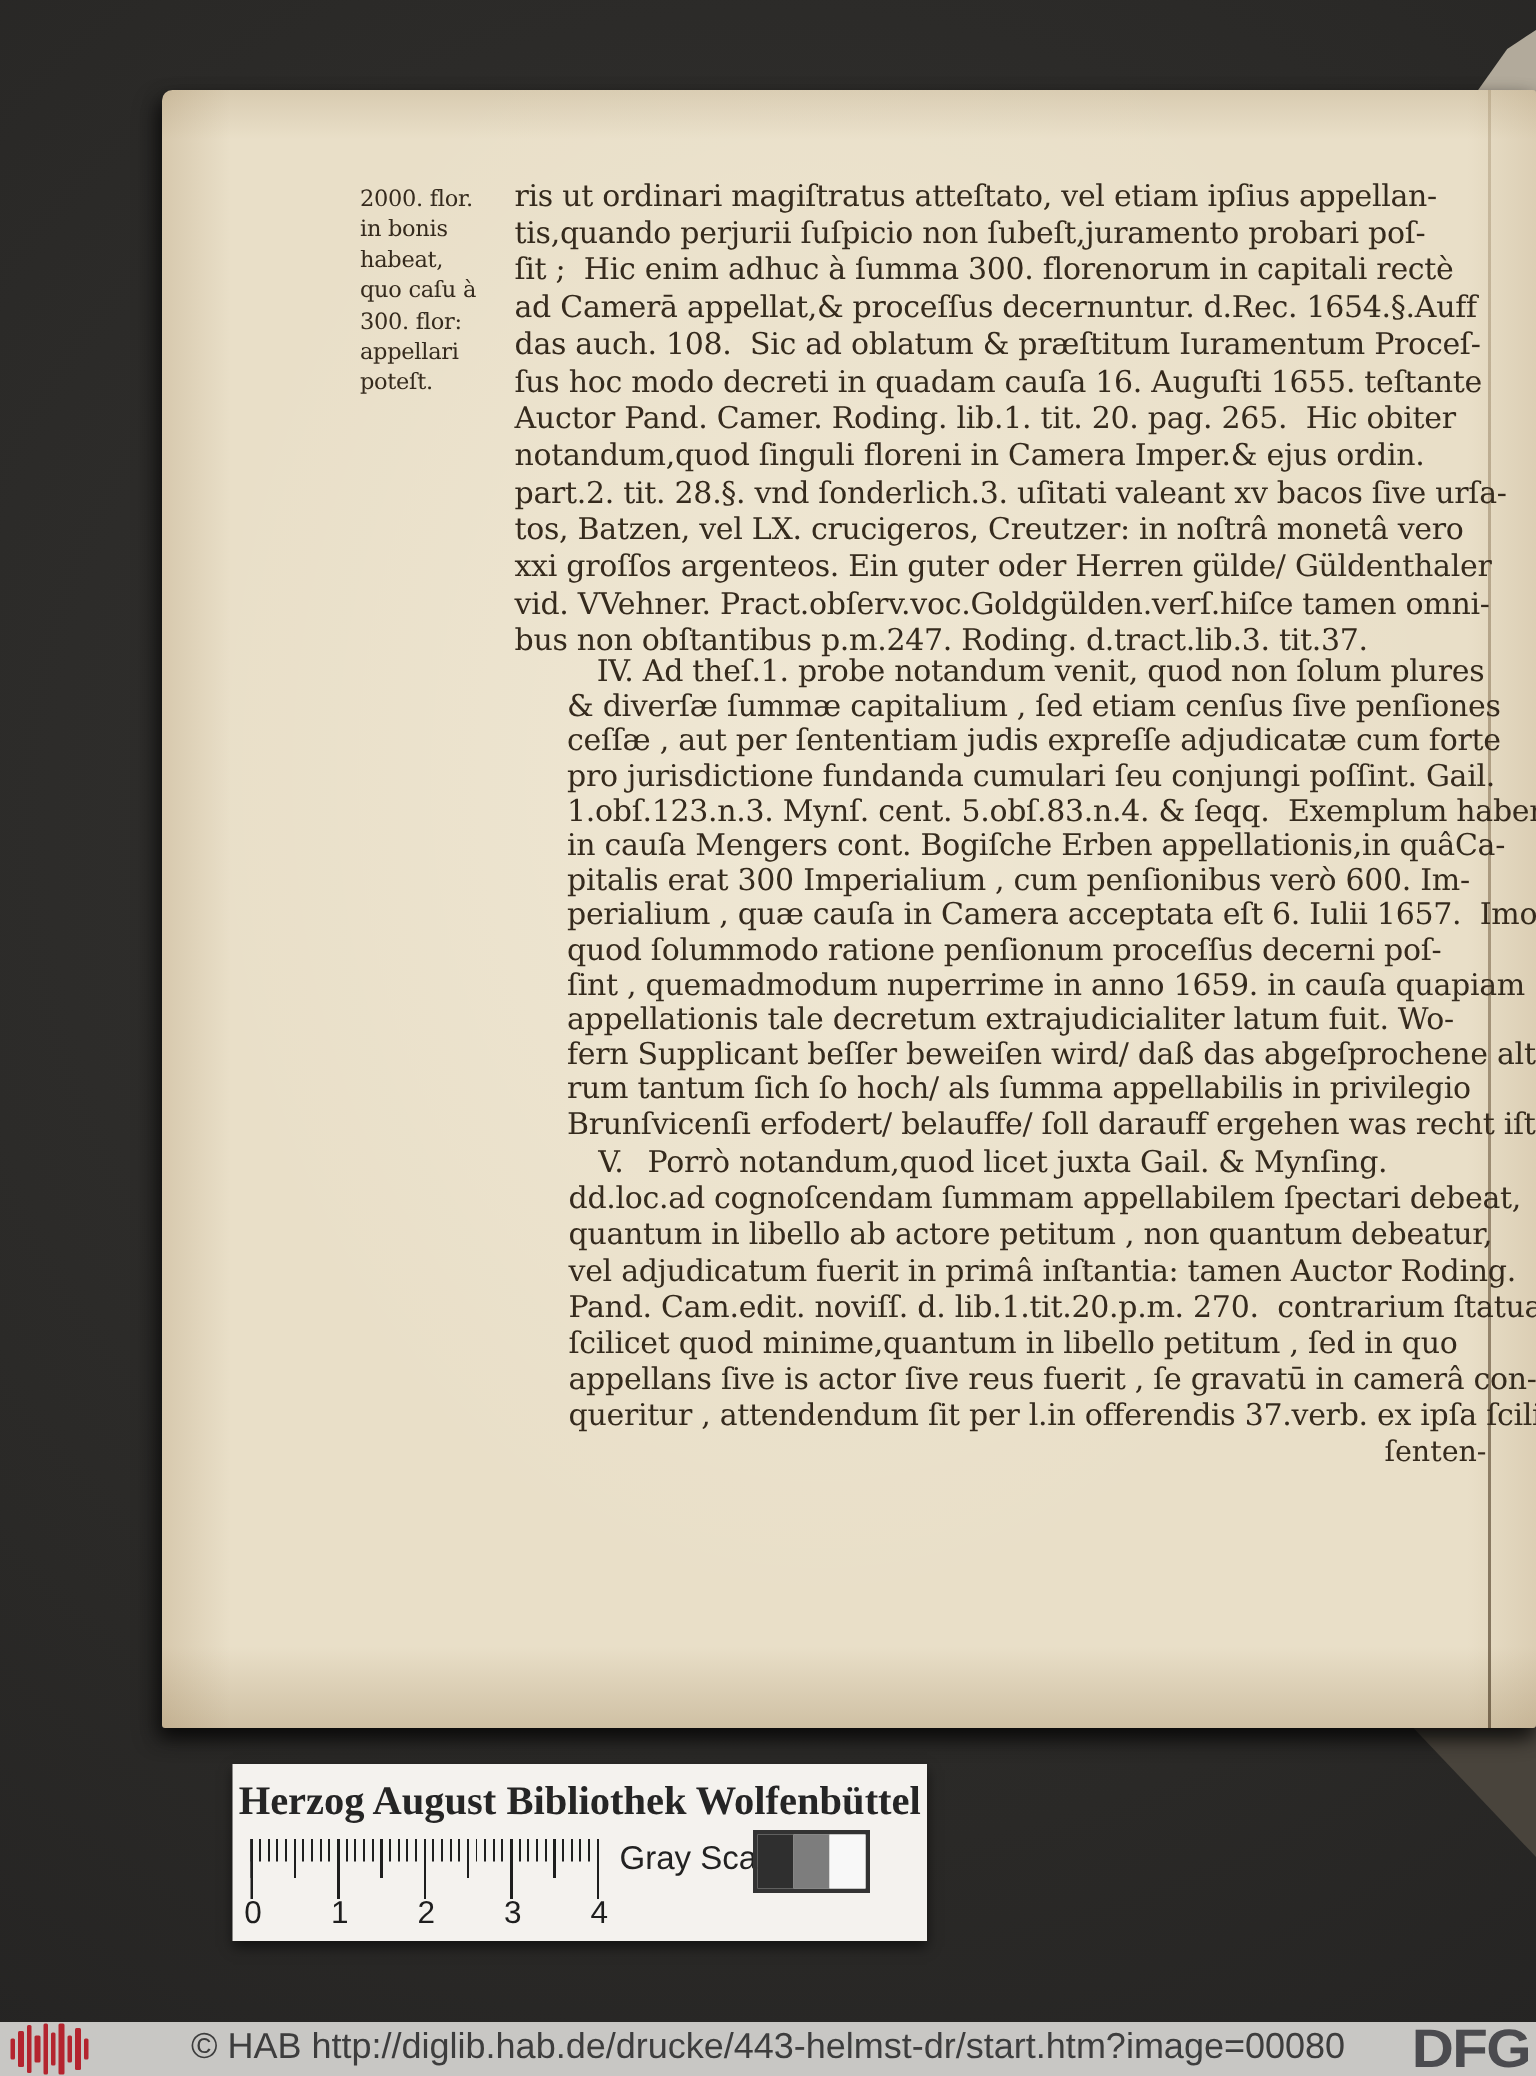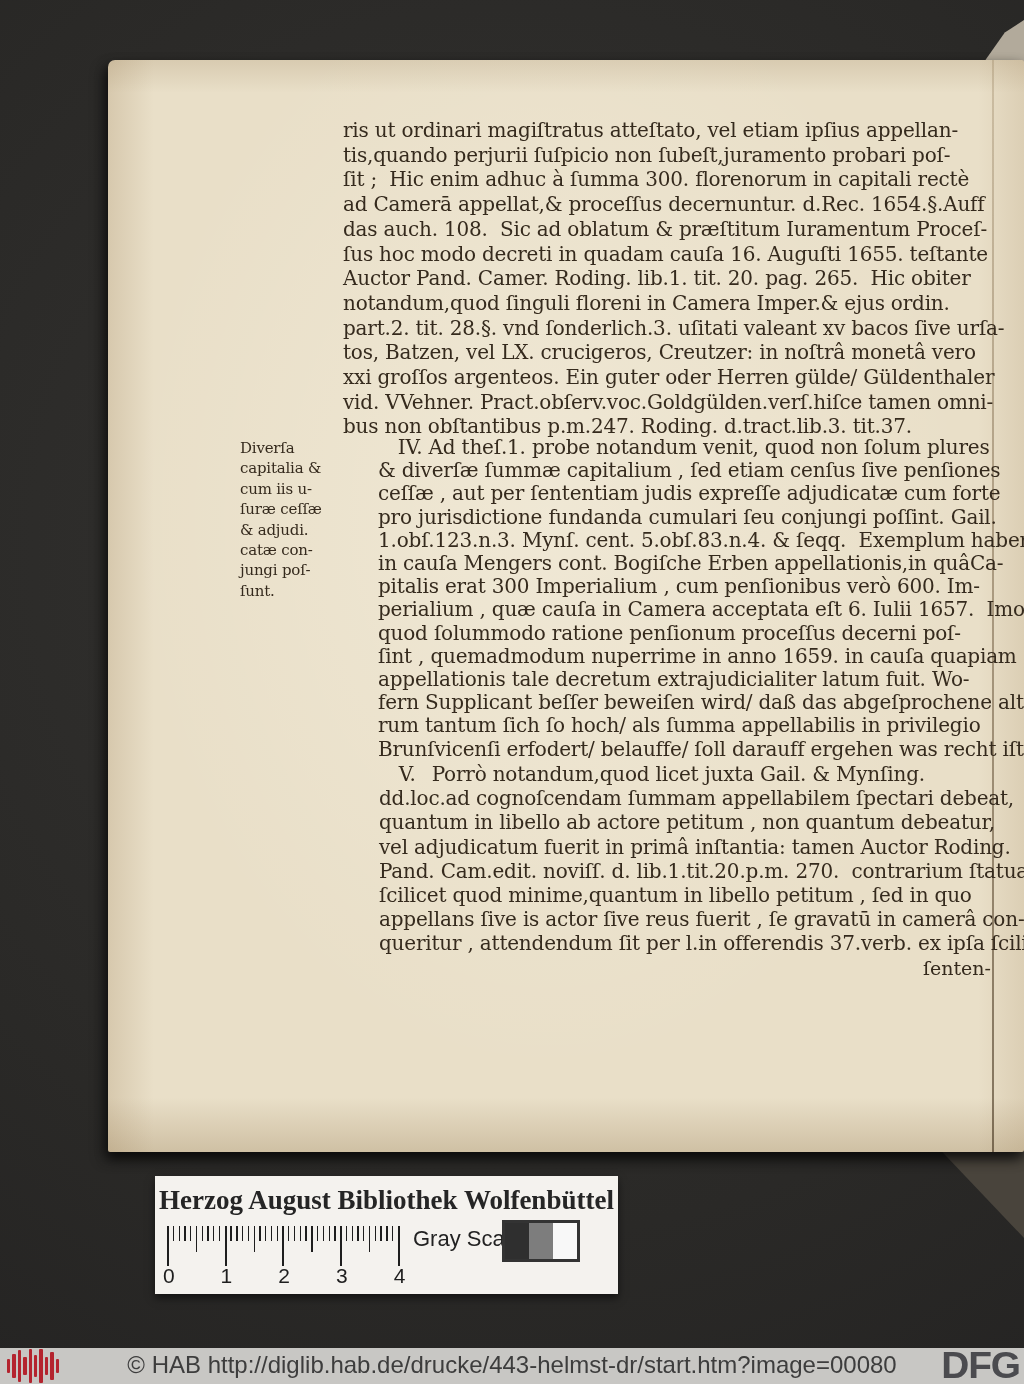--- a/index.html
+++ b/index.html
@@ -106,28 +106,27 @@
 <body>
 
 <div class="canvas">
 
   <div class="sheet-corner-top"></div>
   <div class="sheet-corner-bottom"></div>
 
   <div class="page">
     <div class="crease"></div>
 
-    <div class="margin-note mn2">Diverſa
-capitalia &amp;
-cum iis u-
-ſuræ ceſſæ
-&amp; adjudi.
-catæ con-
-jungi poſ-
-ſunt.</div>
+    <div class="margin-note mn1">2000. flor.
+in bonis
+habeat,
+quo caſu à
+300. flor:
+appellari
+poteſt.</div>
 
     <div class="para p1">ris ut ordinari magiſtratus atteſtato, vel etiam ipſius appellan-
 tis,quando perjurii ſuſpicio non ſubeſt,juramento probari poſ-
 ſit ;  Hic enim adhuc à ſumma 300. florenorum in capitali rectè
 ad Camerā appellat,&amp; proceſſus decernuntur. d.Rec. 1654.§.Auff
 das auch. 108.  Sic ad oblatum &amp; præſtitum Iuramentum Proceſ-
 ſus hoc modo decreti in quadam cauſa 16. Auguſti 1655. teſtante
 Auctor Pand. Camer. Roding. lib.1. tit. 20. pag. 265.  Hic obiter
 notandum,quod ſinguli floreni in Camera Imper.&amp; ejus ordin.
 part.2. tit. 28.§. vnd ſonderlich.3. uſitati valeant xv bacos ſive urſa-

